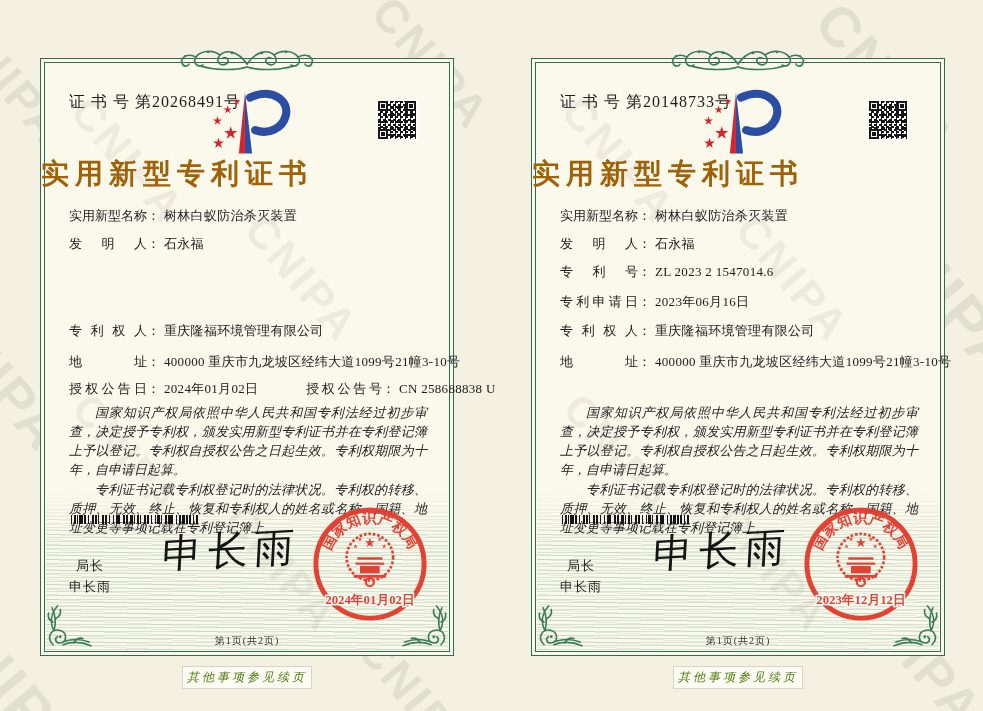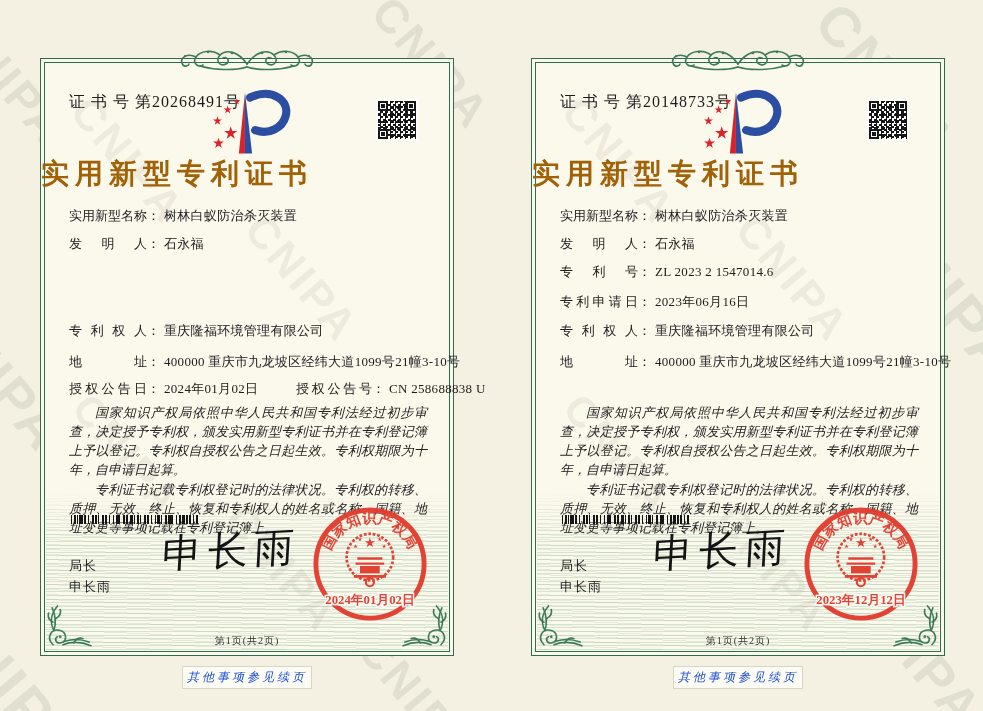--- a/index.html
+++ b/index.html
@@ -48,48 +48,48 @@
        repeating-conic-gradient(transparent 0 30%,#161616 0 55%,transparent 0 75%) 2px 1px/7px 7px;}
   .qr-f{position:absolute;width:10px;height:10px;border:2px solid #161616;background:#fff;box-sizing:border-box;}
   .qr-f i{position:absolute;inset:1px;background:#161616;}
   .qr-f1{left:2px;top:2px;} .qr-f2{right:2px;top:2px;} .qr-f3{left:2px;bottom:2px;}
   .title{
     position:absolute;left:0;right:0;top:96px;text-align:left;
     font-size:28px;font-weight:bold;letter-spacing:6px;color:#a16207;
   }
   .row{position:absolute;left:28px;right:18px;font-size:13px;white-space:nowrap;}
   .lbl{display:inline-block;width:78px;text-align:justify;text-align-last:justify;vertical-align:top;}
-  .lbl2{display:inline-block;width:76px;text-align:justify;text-align-last:justify;vertical-align:top;margin-left:14px;}
+  .lbl2{display:inline-block;width:76px;text-align:justify;text-align-last:justify;vertical-align:top;margin-left:24px;}
   .col{display:inline-block;margin-right:4px;}
   .val{letter-spacing:.3px;}
   .v-fix{display:inline-block;width:118px;}
   .paras{
     position:absolute;left:28px;right:26px;top:344px;
     font-size:13px;line-height:19px;text-align:justify;
     font-style:italic;color:#222;
   }
   .paras p{margin:0 0 1px 0;text-indent:2em;}
   .barcode{
     position:absolute;left:30px;top:456px;width:128px;height:9px;
     background:
       repeating-linear-gradient(90deg,#151515 0 1.5px,transparent 1.5px 3px,#151515 3px 5px,transparent 5px 6.5px,#151515 6.5px 7.5px,transparent 7.5px 10.5px),
       repeating-linear-gradient(90deg,transparent 0 8px,#151515 8px 10px,transparent 10px 13px);
   }
-  .officer{position:absolute;left:28px;top:496px;font-size:13px;line-height:21px;letter-spacing:1px;}
+  .officer{position:absolute;left:28px;top:496px;font-size:13px;line-height:21px;letter-spacing:1px;text-align:center;}
   .signature{
     position:absolute;left:100px;top:464px;width:180px;text-align:center;
     font-size:40px;letter-spacing:6px;color:#141414;
     transform:rotate(-3deg) skewX(-6deg);
   }
   .seal{position:absolute;left:270px;top:446px;width:118px;height:118px;opacity:.95;}
   .pageno{position:absolute;left:0;right:0;top:575px;text-align:center;font-size:10px;letter-spacing:1px;color:#333;}
   .footnote{position:absolute;top:666px;width:414px;text-align:center;}
   .footnote span{
     display:inline-block;background:#fdfcf4;border:1px solid #d9d5c3;
-    padding:2px 4px;font-size:12px;letter-spacing:3px;font-style:italic;color:#1d4ed8;
+    padding:2px 4px;font-size:12px;letter-spacing:3px;font-style:italic;color:#4d7c0f;
   }
   .fn-left{left:40px;} .fn-right{left:531px;}
   .defs{position:absolute;width:0;height:0;overflow:hidden;}
 </style>
 </head>
 <body>
 
 <svg class="defs" aria-hidden="true">
   <defs>
     <path id="star" d="M0,-1 L0.225,-0.309 L0.951,-0.309 L0.363,0.118 L0.588,0.809 L0,0.382 L-0.588,0.809 L-0.363,0.118 L-0.951,-0.309 L-0.225,-0.309 Z"></path>

